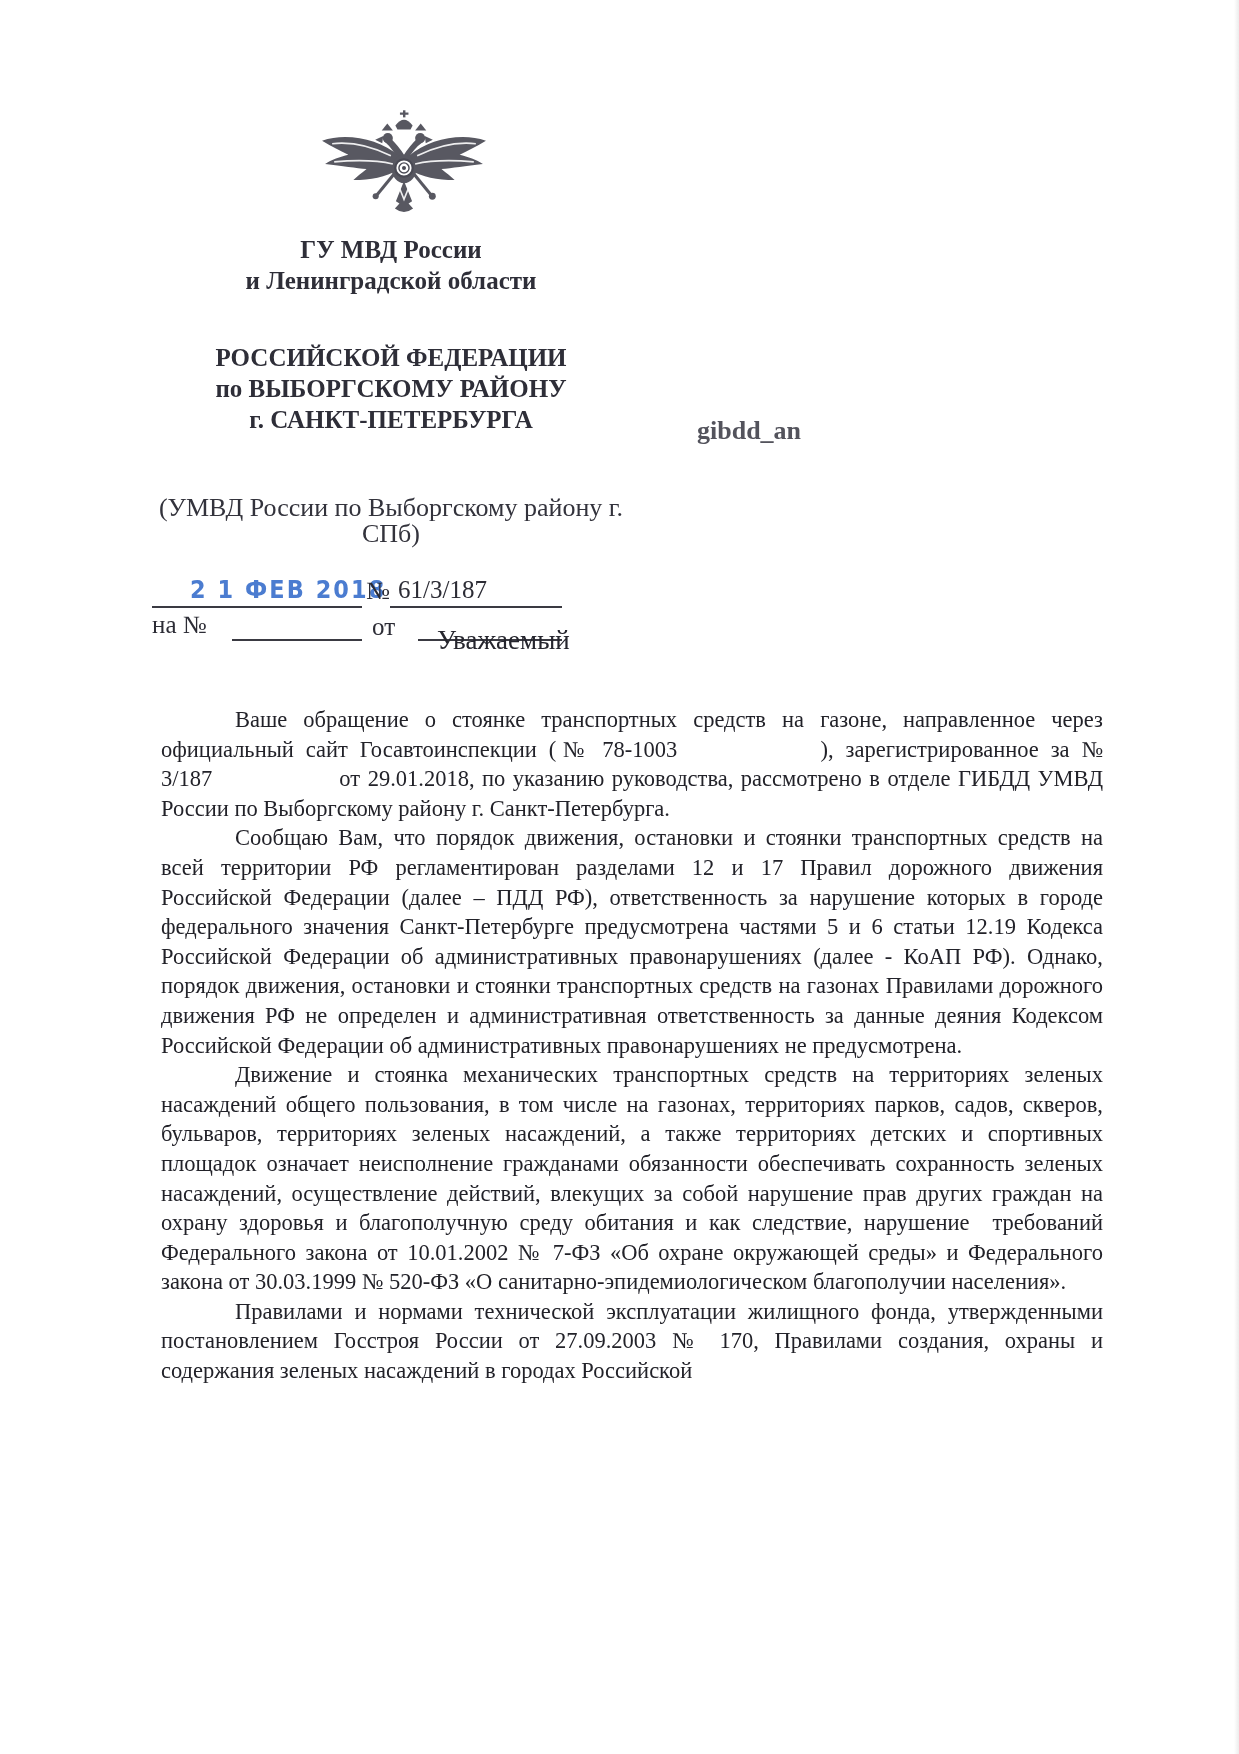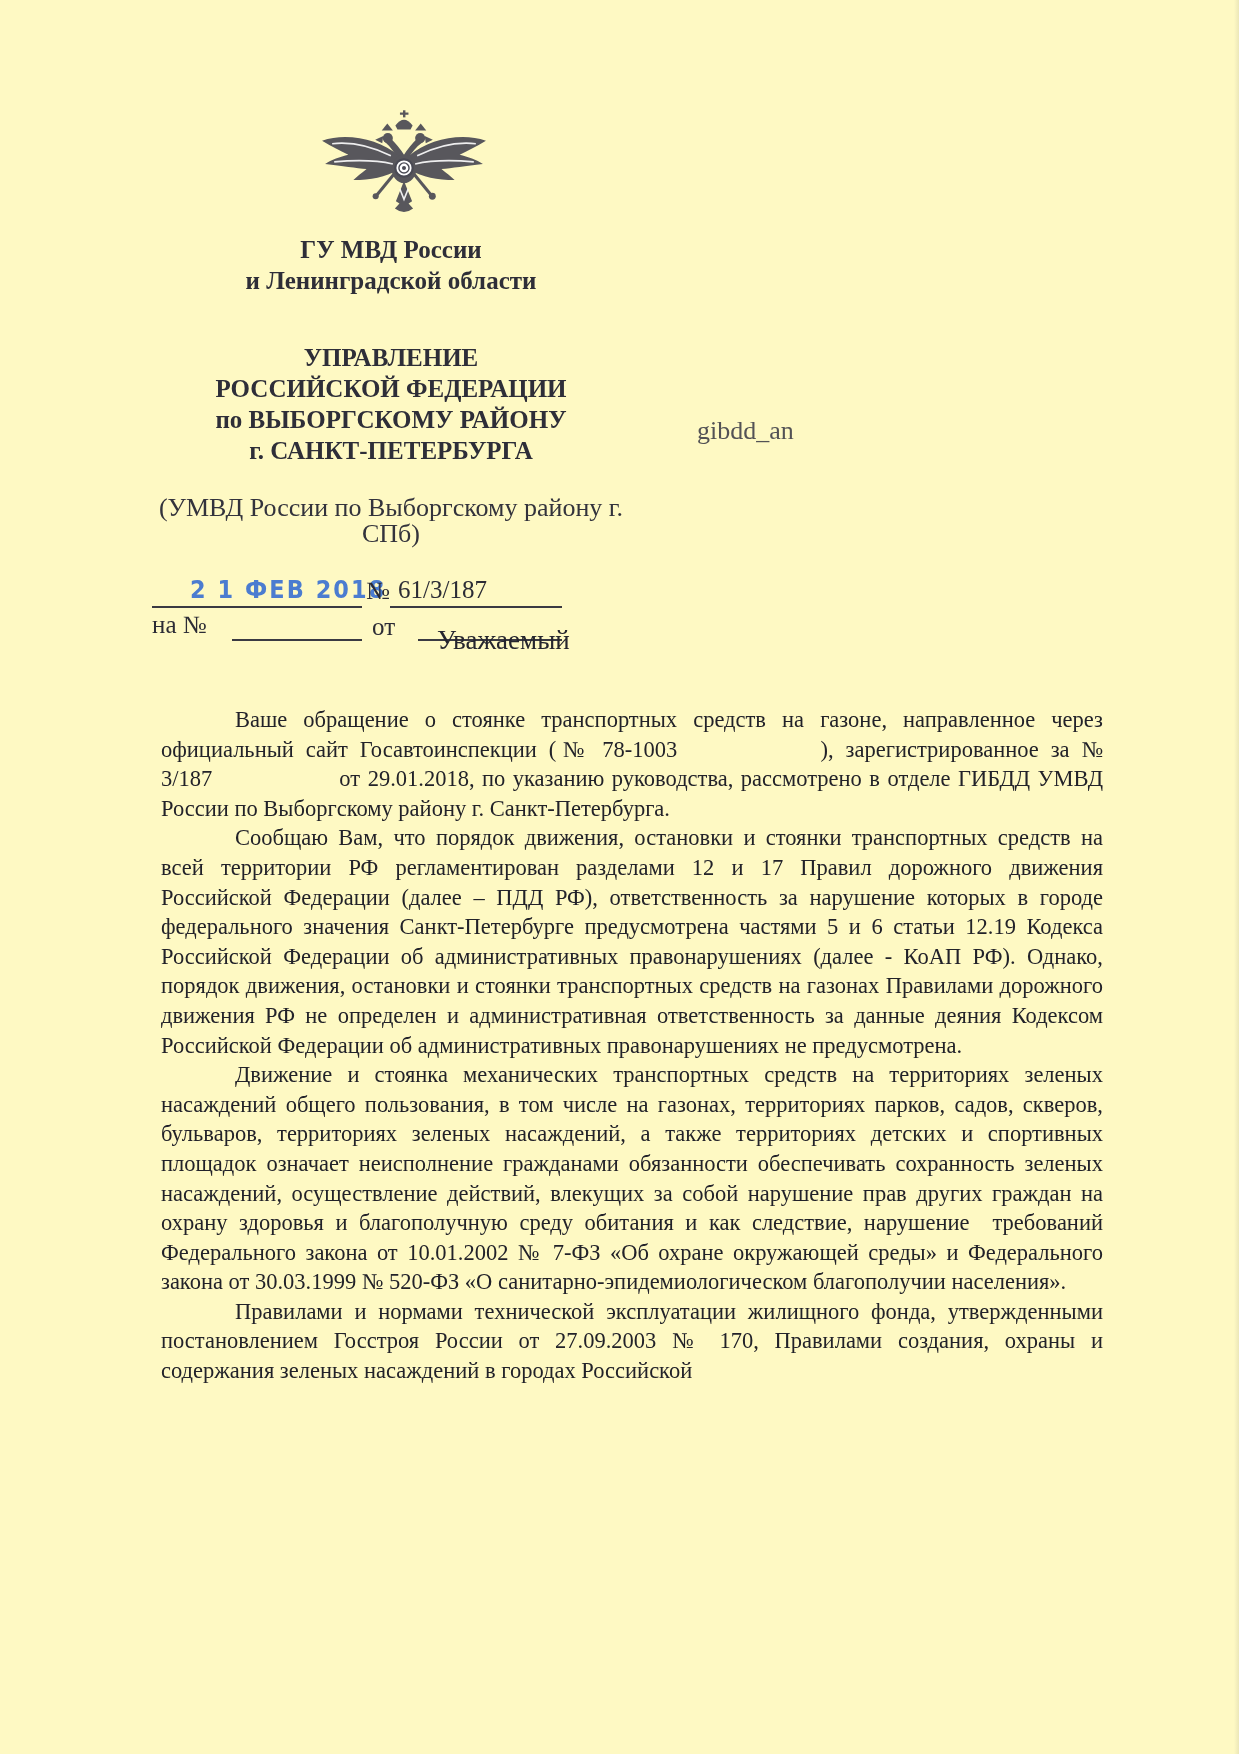--- a/index.html
+++ b/index.html
@@ -1,36 +1,36 @@
 <!DOCTYPE html>
 <html><head>
 <meta charset="utf-8">
 <style>
   html,body{margin:0;padding:0;background:#9a9a9a;}
   .page{
     position:relative;
     width:1239px;height:1754px;
     margin:0 auto;
-    background:#fef9c3;
+    background:#ffffff;
     font-family:"Liberation Serif","DejaVu Serif",serif;
     color:#26262e;
     overflow:hidden;
   }
   
   .scan-edge{position:absolute;right:0;top:0;width:5px;height:100%;
     background:linear-gradient(to right,rgba(255,255,255,0),rgba(120,120,120,.14));}
 
   
   .emblem{position:absolute;left:318px;top:110px;width:172px;height:122px;}
   .lh-col{position:absolute;left:145px;width:492px;text-align:center;}
   .org-top{top:234px;font-weight:bold;font-size:25px;line-height:31px;color:#2e2e38;}
   .org-main{top:342px;font-weight:bold;font-size:25px;line-height:31px;color:#2e2e38;}
   .org-short{top:495px;font-size:26px;line-height:26px;color:#33333c;}
   .org-address{top:521px;font-size:24px;line-height:28px;color:#2c2c35;}
-  .side-note{position:absolute;left:697px;top:416px;font-size:26px;color:#3c3c46;opacity:.88;}
+  .side-note{position:absolute;left:697px;top:416px;font-size:26px;color:#3c3c46;opacity:.88;font-weight:bold;}
 
   
   .blank-line{position:absolute;height:0;border-bottom:2px solid #3a3a42;}
   .u-a{left:152px;top:606px;width:210px;}
   .u-b{left:390px;top:606px;width:172px;}
   .u-c{left:232px;top:639px;width:130px;}
   .u-d{left:418px;top:639px;width:144px;}
   .date-stamp{
     position:absolute;left:190px;top:576px;
     font-family:"DejaVu Sans","Liberation Sans",sans-serif;
@@ -102,21 +102,20 @@
       <path d="M81 78 L85 88 L89 78"></path>
     </g>
   </svg>
 
   <div class="lh-col org-top">
     <div>ГУ МВД России</div>
     <div>и Ленинградской области</div>
   </div>
 
   <div class="lh-col org-main">
-    <div>УПРАВЛЕНИЕ</div>
     <div>РОССИЙСКОЙ ФЕДЕРАЦИИ</div>
     <div>по ВЫБОРГСКОМУ РАЙОНУ</div>
     <div>г. САНКТ-ПЕТЕРБУРГА</div>
   </div>
 
   <div class="lh-col org-short">(УМВД России по Выборгскому району г. СПб)</div>
 
   <div class="side-note">gibdd_an</div>
 
 

